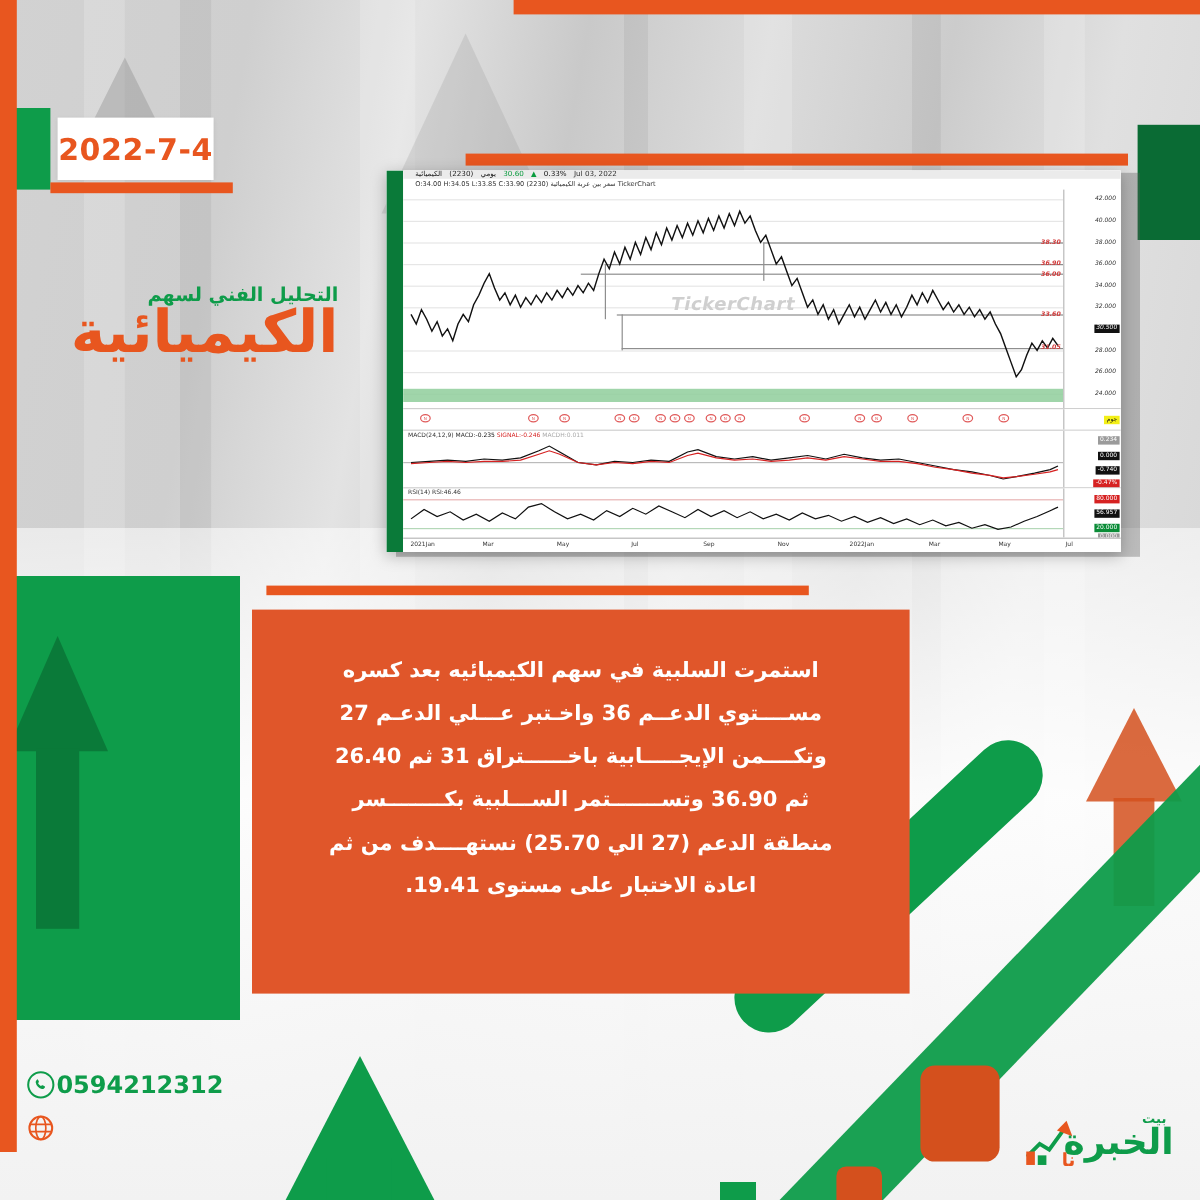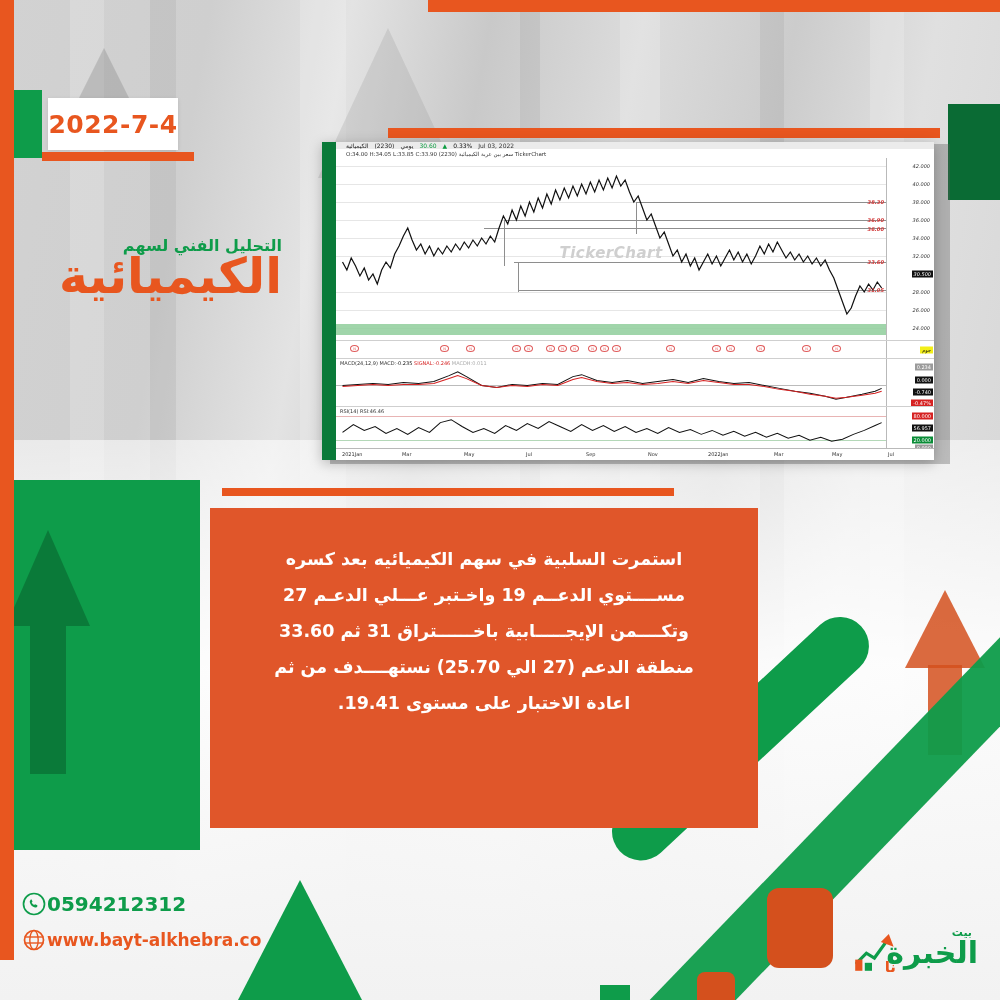--- a/index.html
+++ b/index.html
@@ -432,42 +432,42 @@
         <div class="xtick" style="left:552px">Jul</div>
       </div>
 
     </div>
   </div>
 </div>
 
 <div class="panel-rule"></div>
 <div class="panel">
   <p>استمرت السلبية في سهم الكيميائيه بعد كسره</p>
-  <p>مســــتوي الدعــم 19 واخـتبر عـــلي الدعـم 27</p>
-  <p>وتكــــمن الإيجـــــابية باخــــــتراق 31 ثم 33.60</p>
+  <p>مســــتوي الدعــم 36 واخـتبر عـــلي الدعـم 27</p>
+  <p>وتكــــمن الإيجـــــابية باخــــــتراق 31 ثم 26.40</p>
+  <p>ثم 36.90 وتســـــــتمر الســـلبية بكــــــــسر</p>
   <p>منطقة الدعم (27 الي 25.70)  نستهــــدف من ثم</p>
   <p>اعادة الاختبار على مستوى 19.41.</p>
 </div>
 
 <div class="contact">
   <div class="crow wa">
     <svg class="cicon" viewBox="0 0 24 24">
       <circle cx="12" cy="12" r="10.5" fill="none" stroke="#0e9c4a" stroke-width="1.7"></circle>
       <path d="M8.6 7.4c.5-.2 1 0 1.2.5l.6 1.4c.1.3 0 .6-.2.8l-.5.5c.5 1.1 1.4 2 2.5 2.5l.5-.5c.2-.2.5-.3.8-.2l1.4.6c.5.2.7.7.5 1.2-.4.9-1.4 1.4-2.4 1.2-2.6-.5-4.7-2.6-5.2-5.2-.2-1 .3-2 1.2-2.4z" fill="#0e9c4a"></path>
     </svg>
     <span class="txt">0594212312</span>
   </div>
   <div class="crow web">
     <svg class="cicon" viewBox="0 0 24 24">
       <circle cx="12" cy="12" r="9.5" fill="none" stroke="#e8561f" stroke-width="1.7"></circle>
       <ellipse cx="12" cy="12" rx="4.2" ry="9.5" fill="none" stroke="#e8561f" stroke-width="1.4"></ellipse>
       <line x1="2.6" y1="9" x2="21.4" y2="9" stroke="#e8561f" stroke-width="1.4"></line>
       <line x1="2.6" y1="15" x2="21.4" y2="15" stroke="#e8561f" stroke-width="1.4"></line>
     </svg>
-    <span class="txt">www.bayt-alkhebra.co</span>
   </div>
 </div>
 
 <div class="logo">
   <svg viewBox="0 0 60 60" style="position:absolute;left:0;top:6px;width:48px;height:48px">
     <polyline points="6,46 18,34 28,40 44,18" fill="none" stroke="#0e9c4a" stroke-width="4" stroke-linecap="round"></polyline>
     <polygon points="46,10 52,26 36,20" fill="#e8561f"></polygon>
     <rect x="4" y="42" width="9" height="14" fill="#e8561f"></rect>
     <rect x="16" y="46" width="9" height="10" fill="#0e9c4a"></rect>
   </svg>

